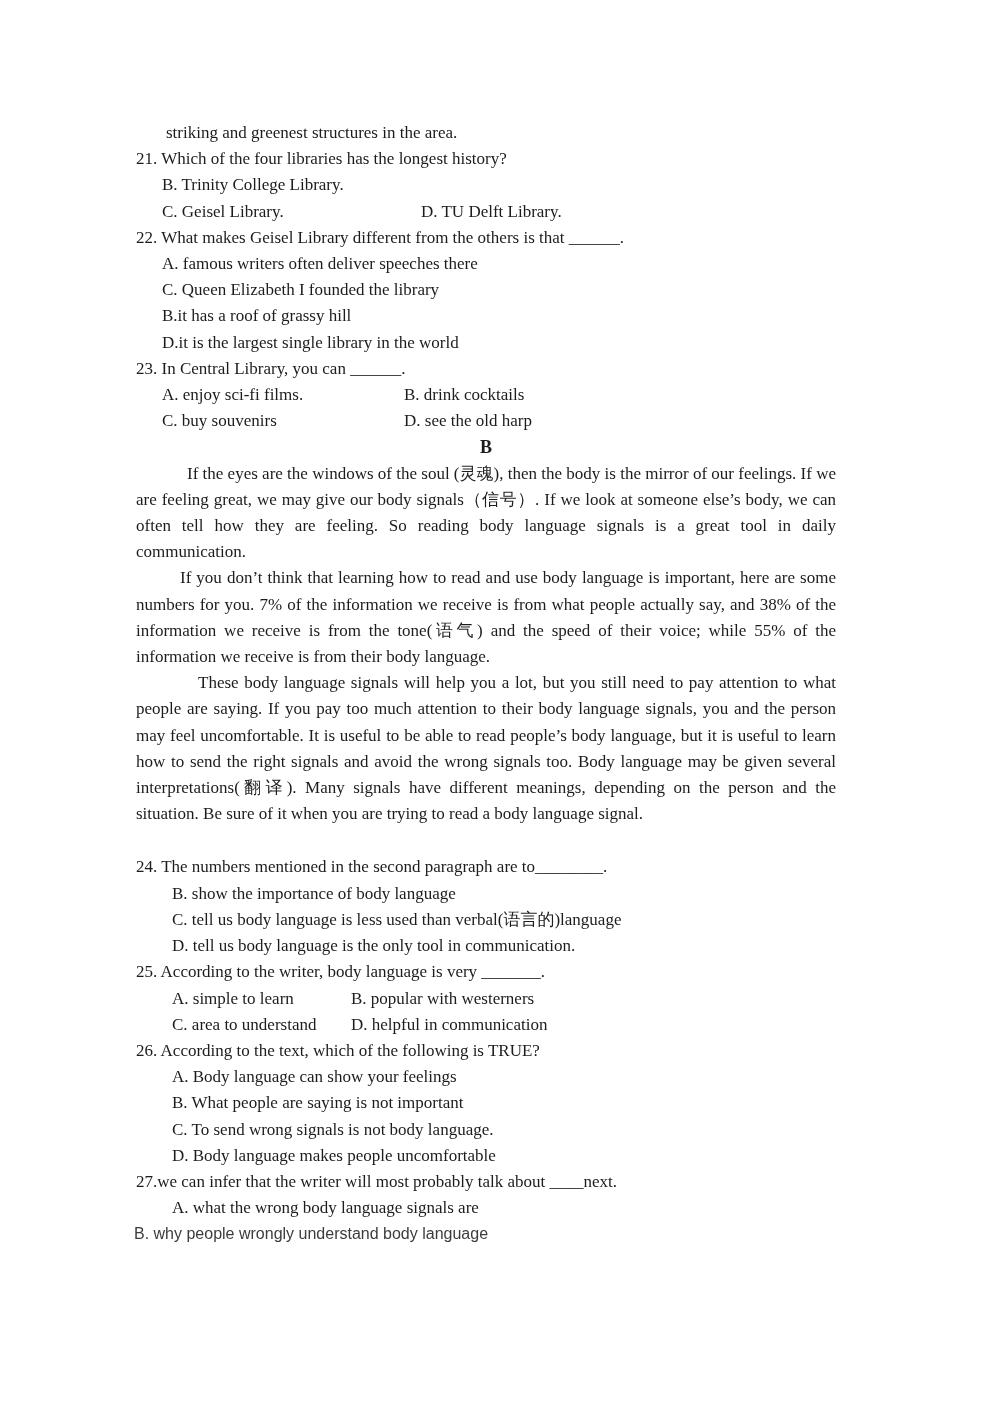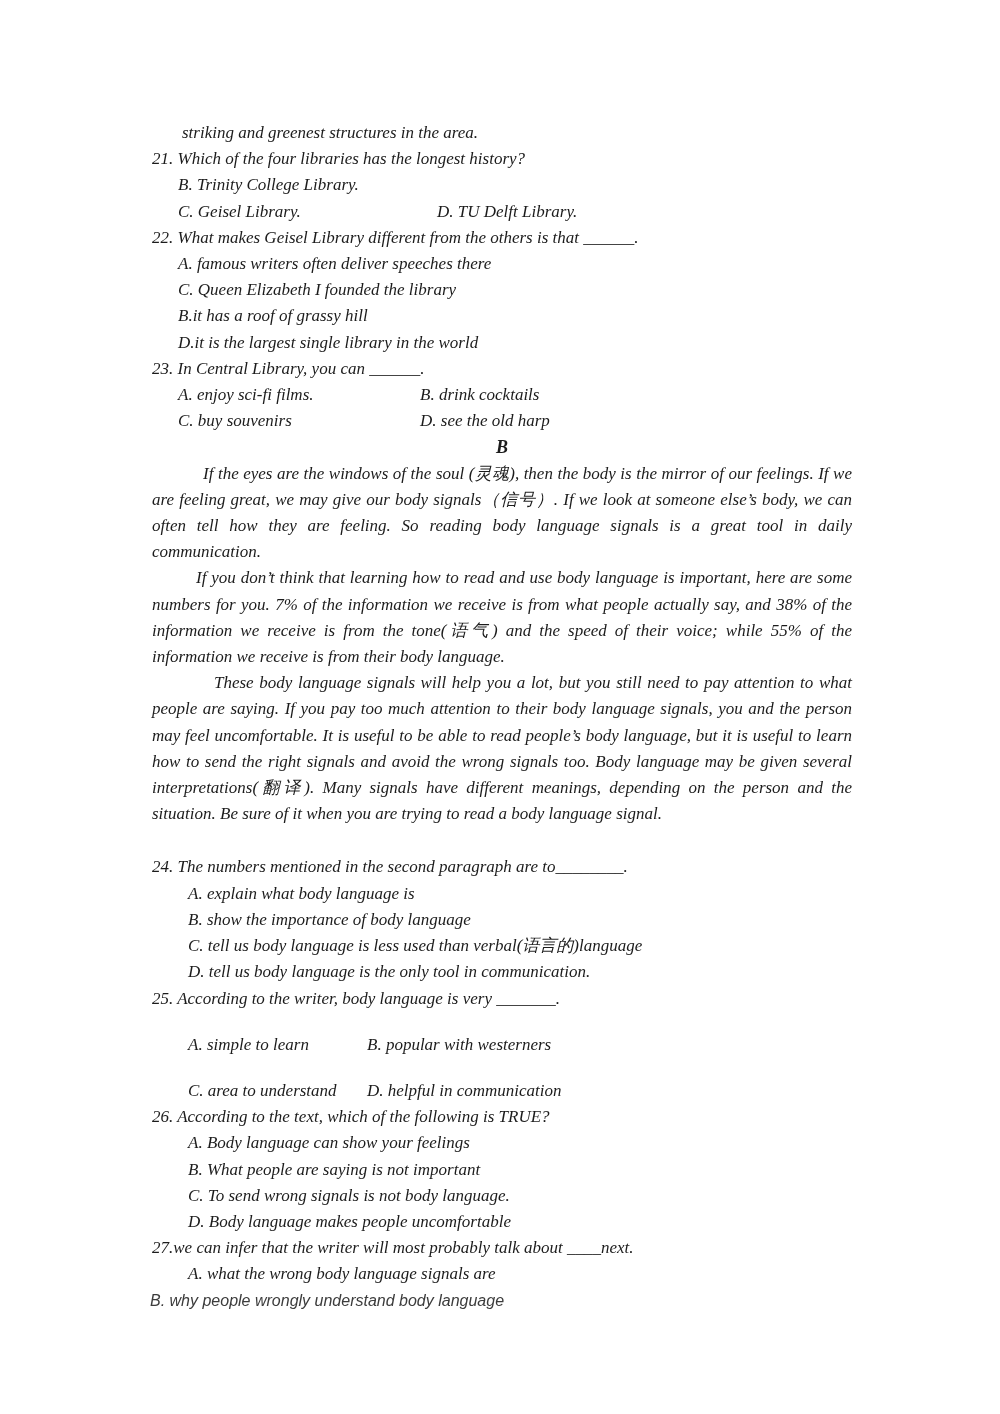--- a/index.html
+++ b/index.html
@@ -9,35 +9,34 @@
   }
   .page {
     position: relative;
     width: 1000px;
     height: 1414px;
     background: #ffffff;
     overflow: hidden;
   }
   .content {
     position: absolute;
-    left: 152px;
+    left: 136px;
     top: 120px;
     width: 700px;
     font-family: "Liberation Serif", serif;
     font-size: 17px;
     line-height: 26.2px;
     color: #1c1c1c;
-    font-style: italic;
   }
   .line { white-space: nowrap; }
   .cont-line { padding-left: 30px; }
   .opt-line-top { padding-left: 26px; }
   .opt-line-bot { padding-left: 36px; }
   .opt-row-top { display: flex; padding-left: 26px; }
-  .opt-row-bot { display: flex; padding-left: 36px; margin-top: 20px; }
+  .opt-row-bot { display: flex; padding-left: 36px; }
   .colw-259 { display: inline-block; width: 259px; flex: 0 0 259px; }
   .colw-242 { display: inline-block; width: 242px; flex: 0 0 242px; }
   .colw-179 { display: inline-block; width: 179px; flex: 0 0 179px; }
   .section-header {
     text-align: center;
     font-weight: bold;
     font-size: 18px;
   }
   p.passage {
     margin: 0;
@@ -90,21 +89,20 @@
 
     <div class="line section-header">B</div>
 
     <p class="passage p1">If the eyes are the windows of the soul (灵魂), then the body is the mirror of our feelings. If we are feeling great, we may give our body signals（信号）. If we look at someone else’s body, we can often tell how they are feeling. So reading body language signals is a great tool in daily communication.</p>
     <p class="passage p2">If you don’t think that learning how to read and use body language is important, here are some numbers for you. 7% of the information we receive is from what people actually say, and 38% of the information we receive is from the tone(语气) and the speed of their voice; while 55% of the information we receive is from their body language.</p>
     <p class="passage p3">These body language signals will help you a lot, but you still need to pay attention to what people are saying. If you pay too much attention to their body language signals, you and the person may feel uncomfortable. It is useful to be able to read people’s body language, but it is useful to learn how to send the right signals and avoid the wrong signals too. Body language may be given several interpretations(翻译). Many signals have different meanings, depending on the person and the situation. Be sure of it when you are trying to read a body language signal.</p>
 
     <div class="spacer"></div>
 
     <div class="line">24. The numbers mentioned in the second paragraph are to________.</div>
-    <div class="line opt-line-bot">A. explain what body language is</div>
     <div class="line opt-line-bot">B. show the importance of body language</div>
     <div class="line opt-line-bot">C. tell us body language is less used than verbal(语言的)language</div>
     <div class="line opt-line-bot">D. tell us body language is the only tool in communication.</div>
 
     <div class="line">25. According to the writer, body language is very _______.</div>
     <div class="opt-row-bot">
       <span class="colw-179">A. simple to learn</span>
       <span>B. popular with westerners</span>
     </div>
     <div class="opt-row-bot">

